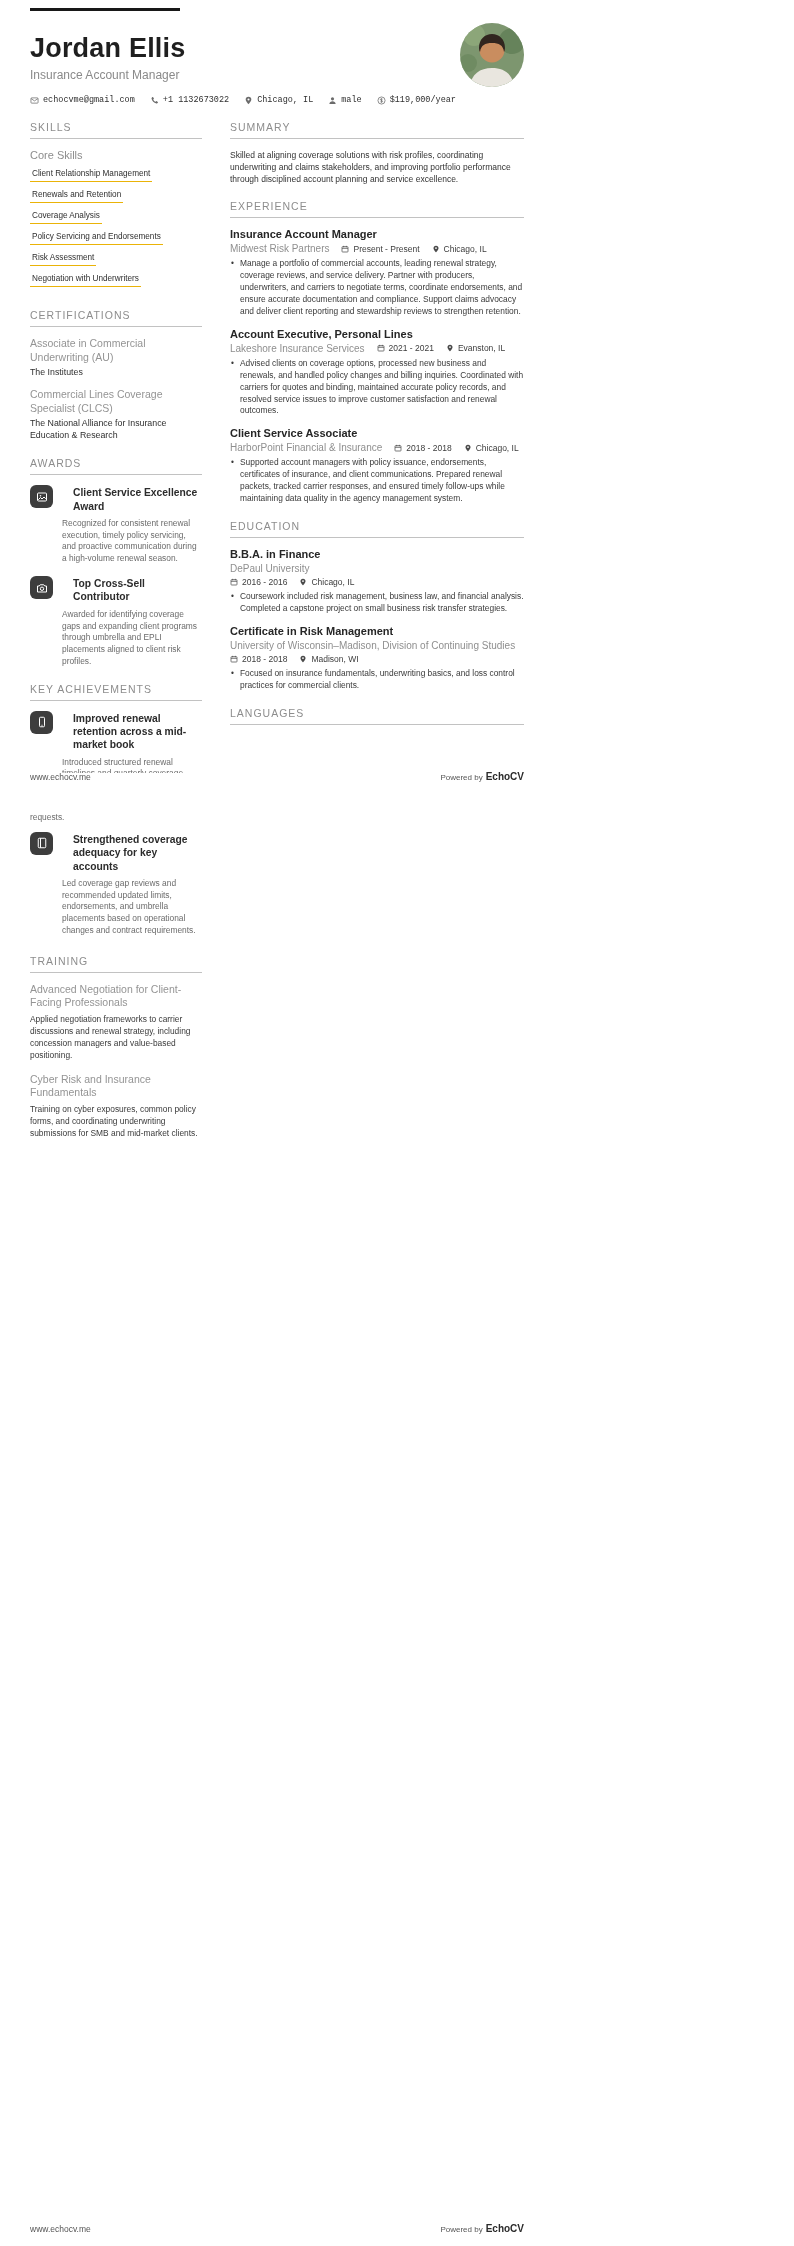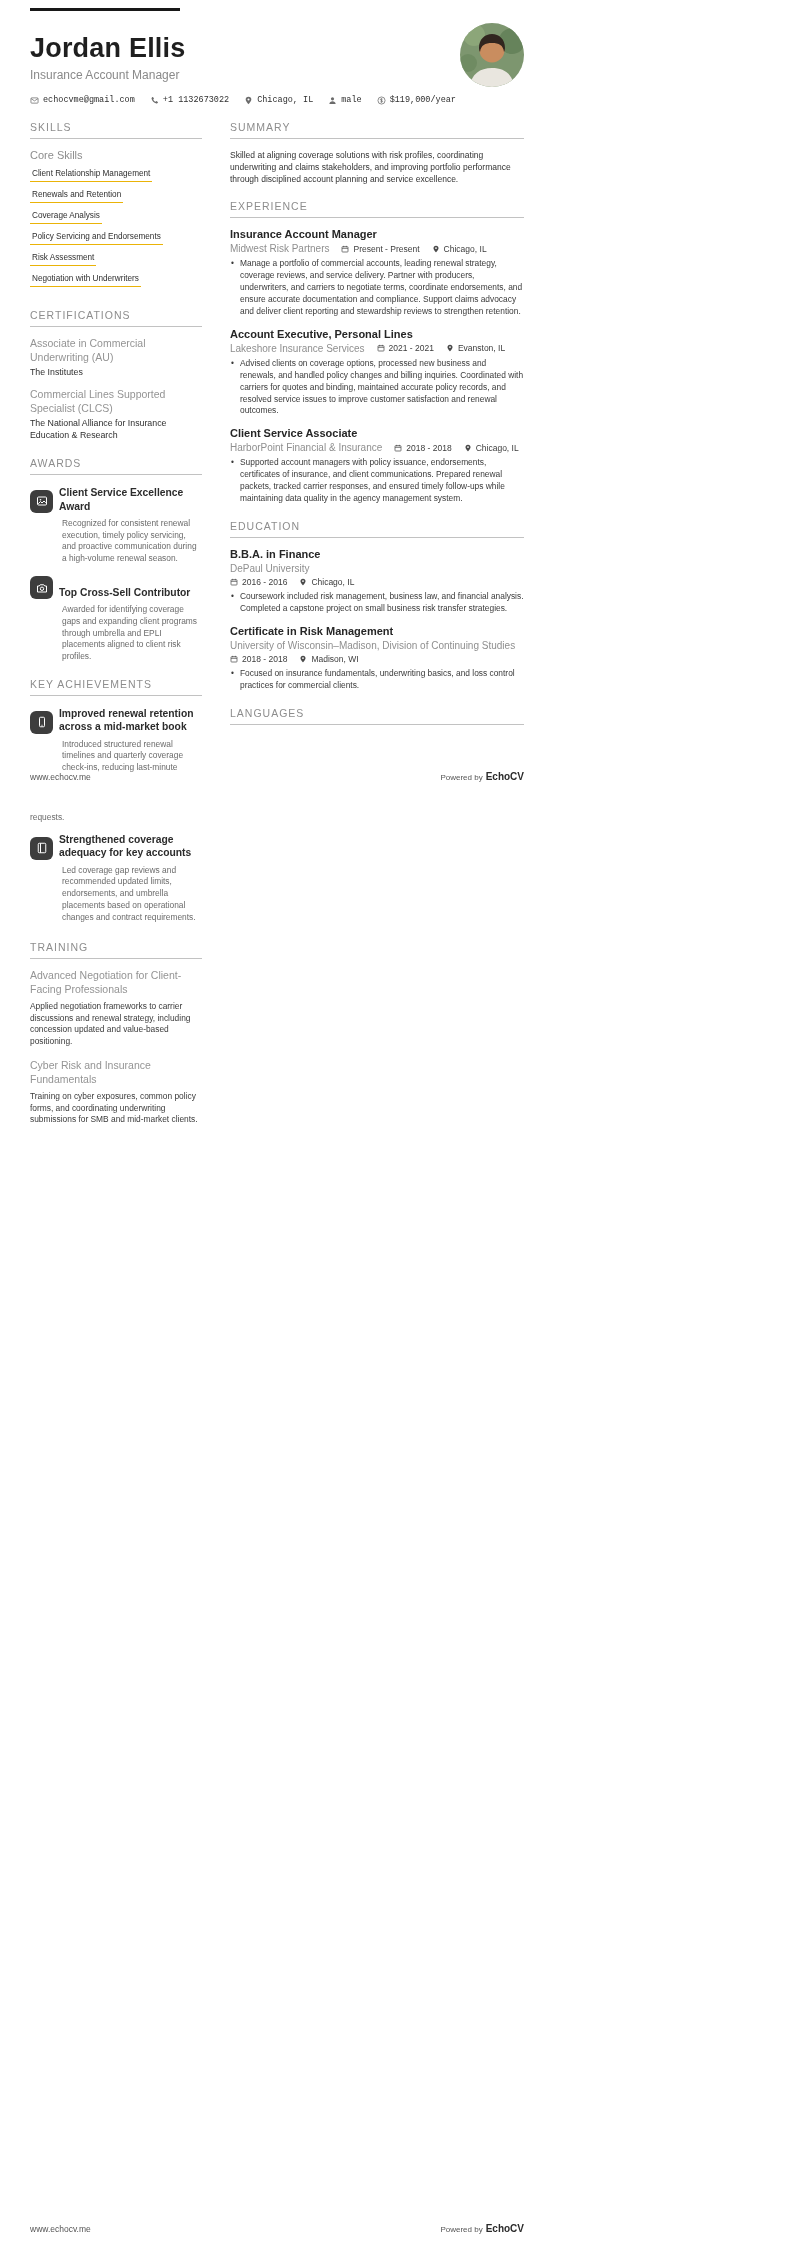--- a/index.html
+++ b/index.html
@@ -28,21 +28,21 @@
 
   .group-title { font-size: 11px; color: #8d8d8d; margin-bottom: 7px; }
   .chips { display: flex; flex-wrap: wrap; column-gap: 7px; }
   .chip { font-size: 8.2px; color: #2f2f2f; border-bottom: 1px solid #eab308; padding: 1px 2px 3px; margin-bottom: 7px; white-space: nowrap; }
 
   .cert { margin-bottom: 9px; }
   .cert-name { font-size: 10.5px; color: #949494; line-height: 1.3; margin-bottom: 3px; }
   .cert-issuer { font-size: 8.8px; color: #2f2f2f; line-height: 1.35; }
 
   .card { margin-bottom: 11px; }
-  .card-head { display: flex; gap: 6px; align-items: flex-end; }
+  .card-head { display: flex; gap: 20px; align-items: flex-start; }
   .icon-tile { width: 23px; height: 23px; border-radius: 6px; background: #3d3d3d; flex: none; display: flex; align-items: center; justify-content: center; }
   .icon-tile svg { width: 12px; height: 12px; }
   .card-title { font-size: 10.3px; font-weight: 600; color: #2c2c2c; line-height: 1.3; padding-top: 1px; }
   .card-desc { margin: 5px 0 0 32px; font-size: 8.4px; color: #6b6b6b; line-height: 1.4; }
 
   .para { font-size: 8.5px; color: #333; line-height: 1.42; margin: 0 0 5px; }
 
   .job, .edu { margin-bottom: 10px; }
   .item-title { font-size: 11px; font-weight: 600; color: #262626; margin: 0 0 3px; }
   .meta-row { display: flex; align-items: center; gap: 12px; flex-wrap: wrap; font-size: 8.5px; color: #3c3c3c; margin-bottom: 4px; }
@@ -144,21 +144,21 @@
         </div>
       </section>
 
       <section class="sec">
         <h2 class="sec-h">CERTIFICATIONS</h2>
         <div class="cert">
           <div class="cert-name">Associate in Commercial Underwriting (AU)</div>
           <div class="cert-issuer">The Institutes</div>
         </div>
         <div class="cert">
-          <div class="cert-name">Commercial Lines Supported Specialist (CLCS)</div>
+          <div class="cert-name">Commercial Lines Coverage Specialist (CLCS)</div>
           <div class="cert-issuer">The National Alliance for Insurance Education &amp; Research</div>
         </div>
       </section>
 
       <section class="sec">
         <h2 class="sec-h">AWARDS</h2>
         <div class="card">
           <div class="card-head">
             <span class="icon-tile">
               <svg viewBox="0 0 24 24" fill="none" stroke="#fff" stroke-width="2">
@@ -364,21 +364,21 @@
         </span>
         <span class="card-title">Strengthened coverage adequacy for key accounts</span>
       </div>
       <p class="card-desc">Led coverage gap reviews and recommended updated limits, endorsements, and umbrella placements based on operational changes and contract requirements.</p>
     </div>
 
     <section class="sec" style="margin-top:18px;">
       <h2 class="sec-h">TRAINING</h2>
       <div class="training-item">
         <div class="training-title">Advanced Negotiation for Client-Facing Professionals</div>
-        <p class="training-desc">Applied negotiation frameworks to carrier discussions and renewal strategy, including concession updated and value-based positioning.</p>
+        <p class="training-desc">Applied negotiation frameworks to carrier discussions and renewal strategy, including concession managers and value-based positioning.</p>
       </div>
       <div class="training-item">
         <div class="training-title">Cyber Risk and Insurance Fundamentals</div>
         <p class="training-desc">Training on cyber exposures, common policy forms, and coordinating underwriting submissions for SMB and mid-market clients.</p>
       </div>
     </section>
 
   </aside>
 
   <footer class="page-footer">

